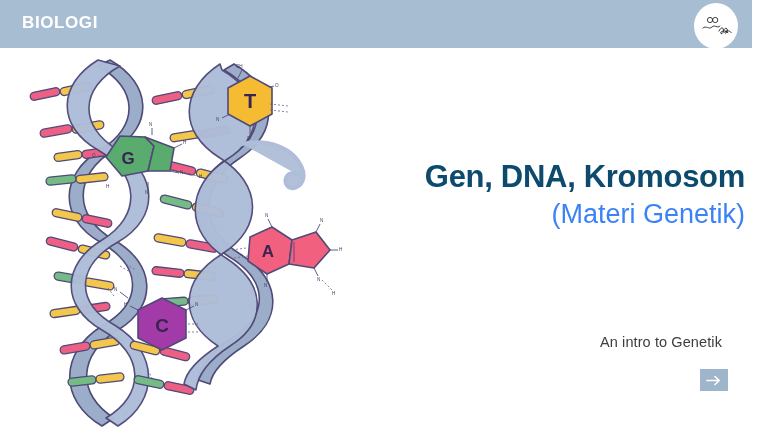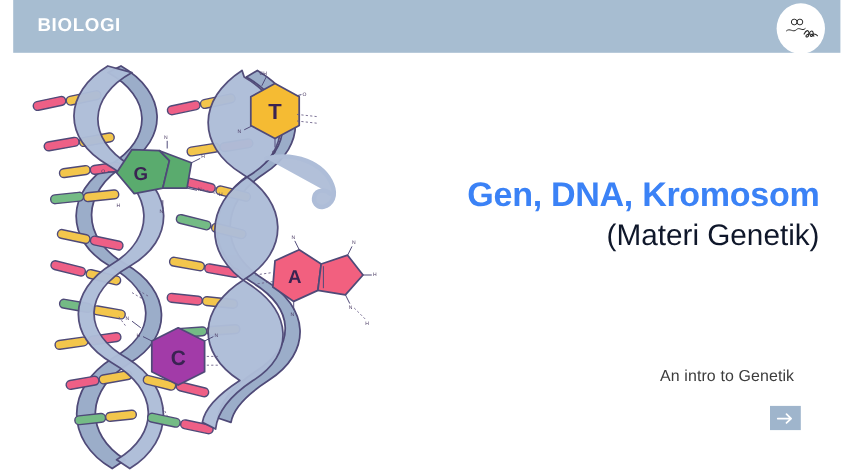--- a/index.html
+++ b/index.html
@@ -20,21 +20,21 @@
     inset: 0;
     width: 768px;
     height: 432px;
     background: #ffffff;
     overflow: hidden;
   }
 
   
   #header-bar {
     position: absolute;
-    left: 12px;
+    left: 0;
     top: 0;
     width: 752px;
     height: 48px;
     background: #a7bdd1;
     text-align: right;
   }
   #header-title {
     position: absolute;
     left: 22px;
     top: 13px;
@@ -67,31 +67,31 @@
   #title-block {
     position: absolute;
     right: 23px;
     top: 160px;
     width: 420px;
     text-align: right;
   }
   #title-main {
     font-size: 31px;
     font-weight: bold;
-    color: #3b82f6;
+    color: #0c4a6e;
     letter-spacing: -0.3px;
     line-height: 1.12;
     font-family: "Liberation Sans", sans-serif;
     white-space: nowrap;
   }
   #title-sub {
     margin-top: 4px;
     font-size: 27px;
     font-weight: normal;
-    color: #0f172a;
+    color: #3b82f6;
     line-height: 1.15;
     font-family: "Liberation Sans", sans-serif;
     white-space: nowrap;
   }
   #tagline {
     position: absolute;
     right: 46px;
     top: 334px;
     font-size: 14.5px;
     color: #3c3c3c;

